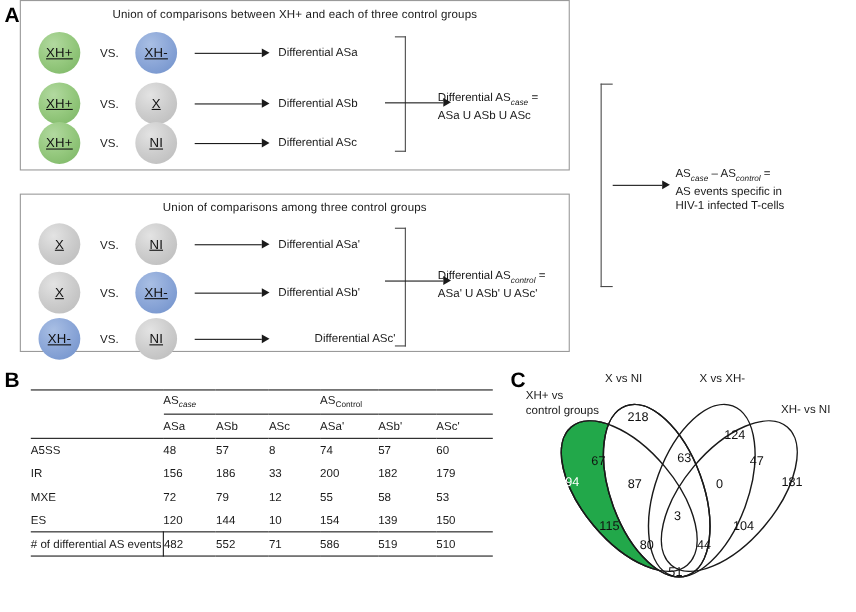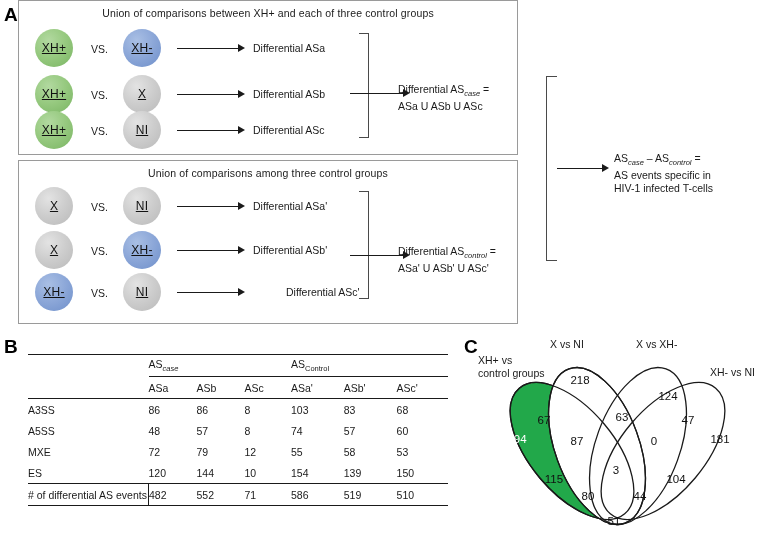--- a/index.html
+++ b/index.html
@@ -12,21 +12,21 @@
     position:absolute;font-size:19px;font-weight:bold;color:#000;
     font-family:"Liberation Sans",sans-serif;letter-spacing:0;
   }
   
   #panelA{position:absolute;left:0;top:0;width:778px;height:330px;}
   .flowbox{
     position:absolute;border:1.4px solid #9a9a9a;background:#fff;
     box-sizing:border-box;
   }
   #boxTop{left:18px;top:0;width:500px;height:155px;}
-  #boxBot{left:18px;top:160px;width:500px;height:164px;}
+  #boxBot{left:18px;top:176px;width:500px;height:144px;}
   .box-title{
     position:absolute;width:100%;text-align:center;top:6px;left:0;
     font-size:10.5px;color:#1a1a1a;letter-spacing:.15px;
   }
   .node{
     position:absolute;width:38px;height:38px;border-radius:50%;
     display:flex;align-items:center;justify-content:center;
     font-size:12px;color:#111;letter-spacing:.2px;text-decoration:underline;
   }
   .n-green{background:radial-gradient(circle at 36% 30%, #b2d9a0 0%, #96c97f 48%, #79b462 100%);}
@@ -186,36 +186,36 @@
         <td class="col-label"></td>
         <td>ASa</td>
         <td>ASb</td>
         <td>ASc</td>
         <td>ASa'</td>
         <td>ASb'</td>
         <td>ASc'</td>
       </tr>
 
       <tr>
-        <td class="col-label">A3SS</td>
-        <td>86</td>
-        <td>86</td>
-        <td>8</td>
-        <td>103</td>
-        <td>83</td>
-        <td>68</td>
-      </tr>
-      <tr>
         <td class="col-label">A5SS</td>
         <td>48</td>
         <td>57</td>
         <td>8</td>
         <td>74</td>
         <td>57</td>
         <td>60</td>
+      </tr>
+      <tr>
+        <td class="col-label">IR</td>
+        <td>156</td>
+        <td>186</td>
+        <td>33</td>
+        <td>200</td>
+        <td>182</td>
+        <td>179</td>
       </tr>
       <tr>
         <td class="col-label">MXE</td>
         <td>72</td>
         <td>79</td>
         <td>12</td>
         <td>55</td>
         <td>58</td>
         <td>53</td>
       </tr>

